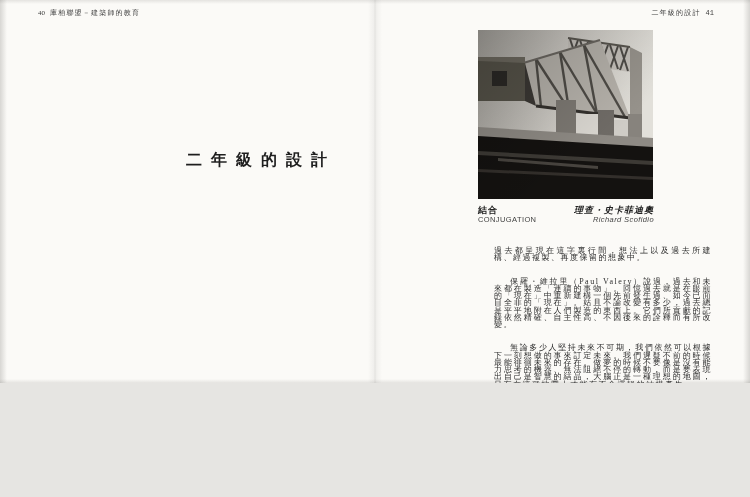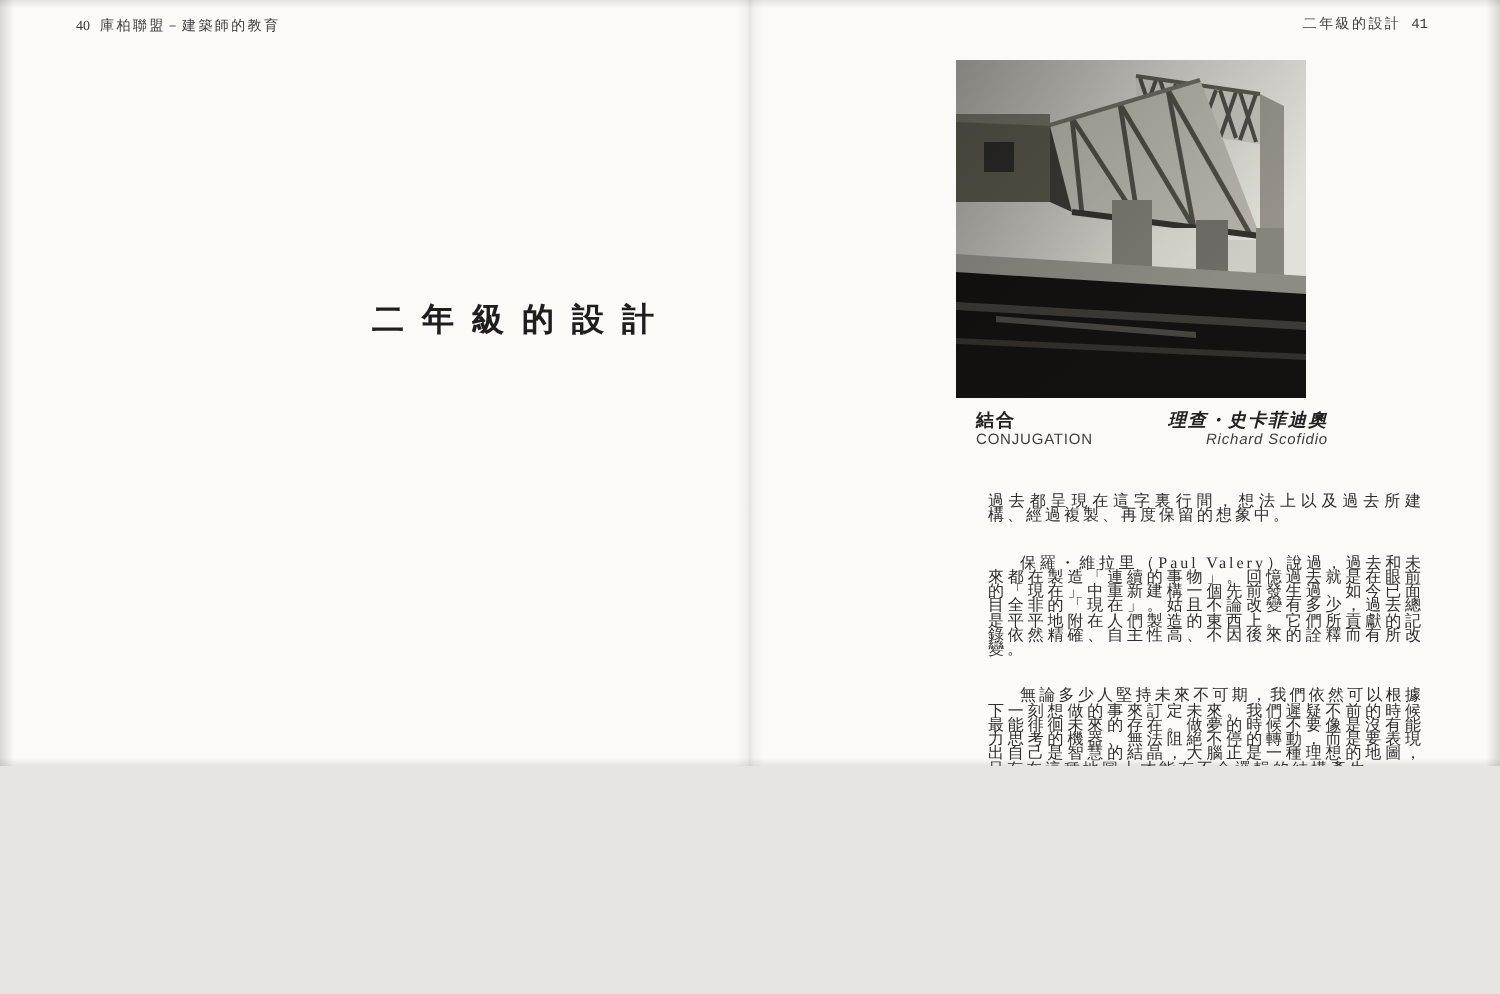--- a/index.html
+++ b/index.html
@@ -33,21 +33,21 @@
   .chapter-title{position:absolute;left:186px;top:139px;
     font-size:16px;font-weight:bold;letter-spacing:9px;color:#1e1e1e;
     white-space:nowrap;}
 
   
   .photo{position:absolute;left:478px;top:30px;width:175px;height:169px;
     display:block;}
 
   
   .caption{position:absolute;left:478px;top:205px;width:176px;
-    display:flex;justify-content:space-between;align-items:flex-start;margin-left:10px;}
+    display:flex;justify-content:space-between;align-items:flex-start;}
   .cap-col-right{text-align:right;font-style:italic;}
   .cap-zh{font-size:9px;font-weight:bold;line-height:10px;color:#222;
     letter-spacing:1px;white-space:nowrap;}
   .cap-en{font-size:7.5px;line-height:9px;color:#3f3f3f;
     font-family:"Liberation Sans","DejaVu Sans",sans-serif;
     letter-spacing:.4px;white-space:nowrap;}
 
   
   .body-text{position:absolute;left:478px;top:231px;width:250px;
     font-size:8px;line-height:7.25px;letter-spacing:1.5px;

